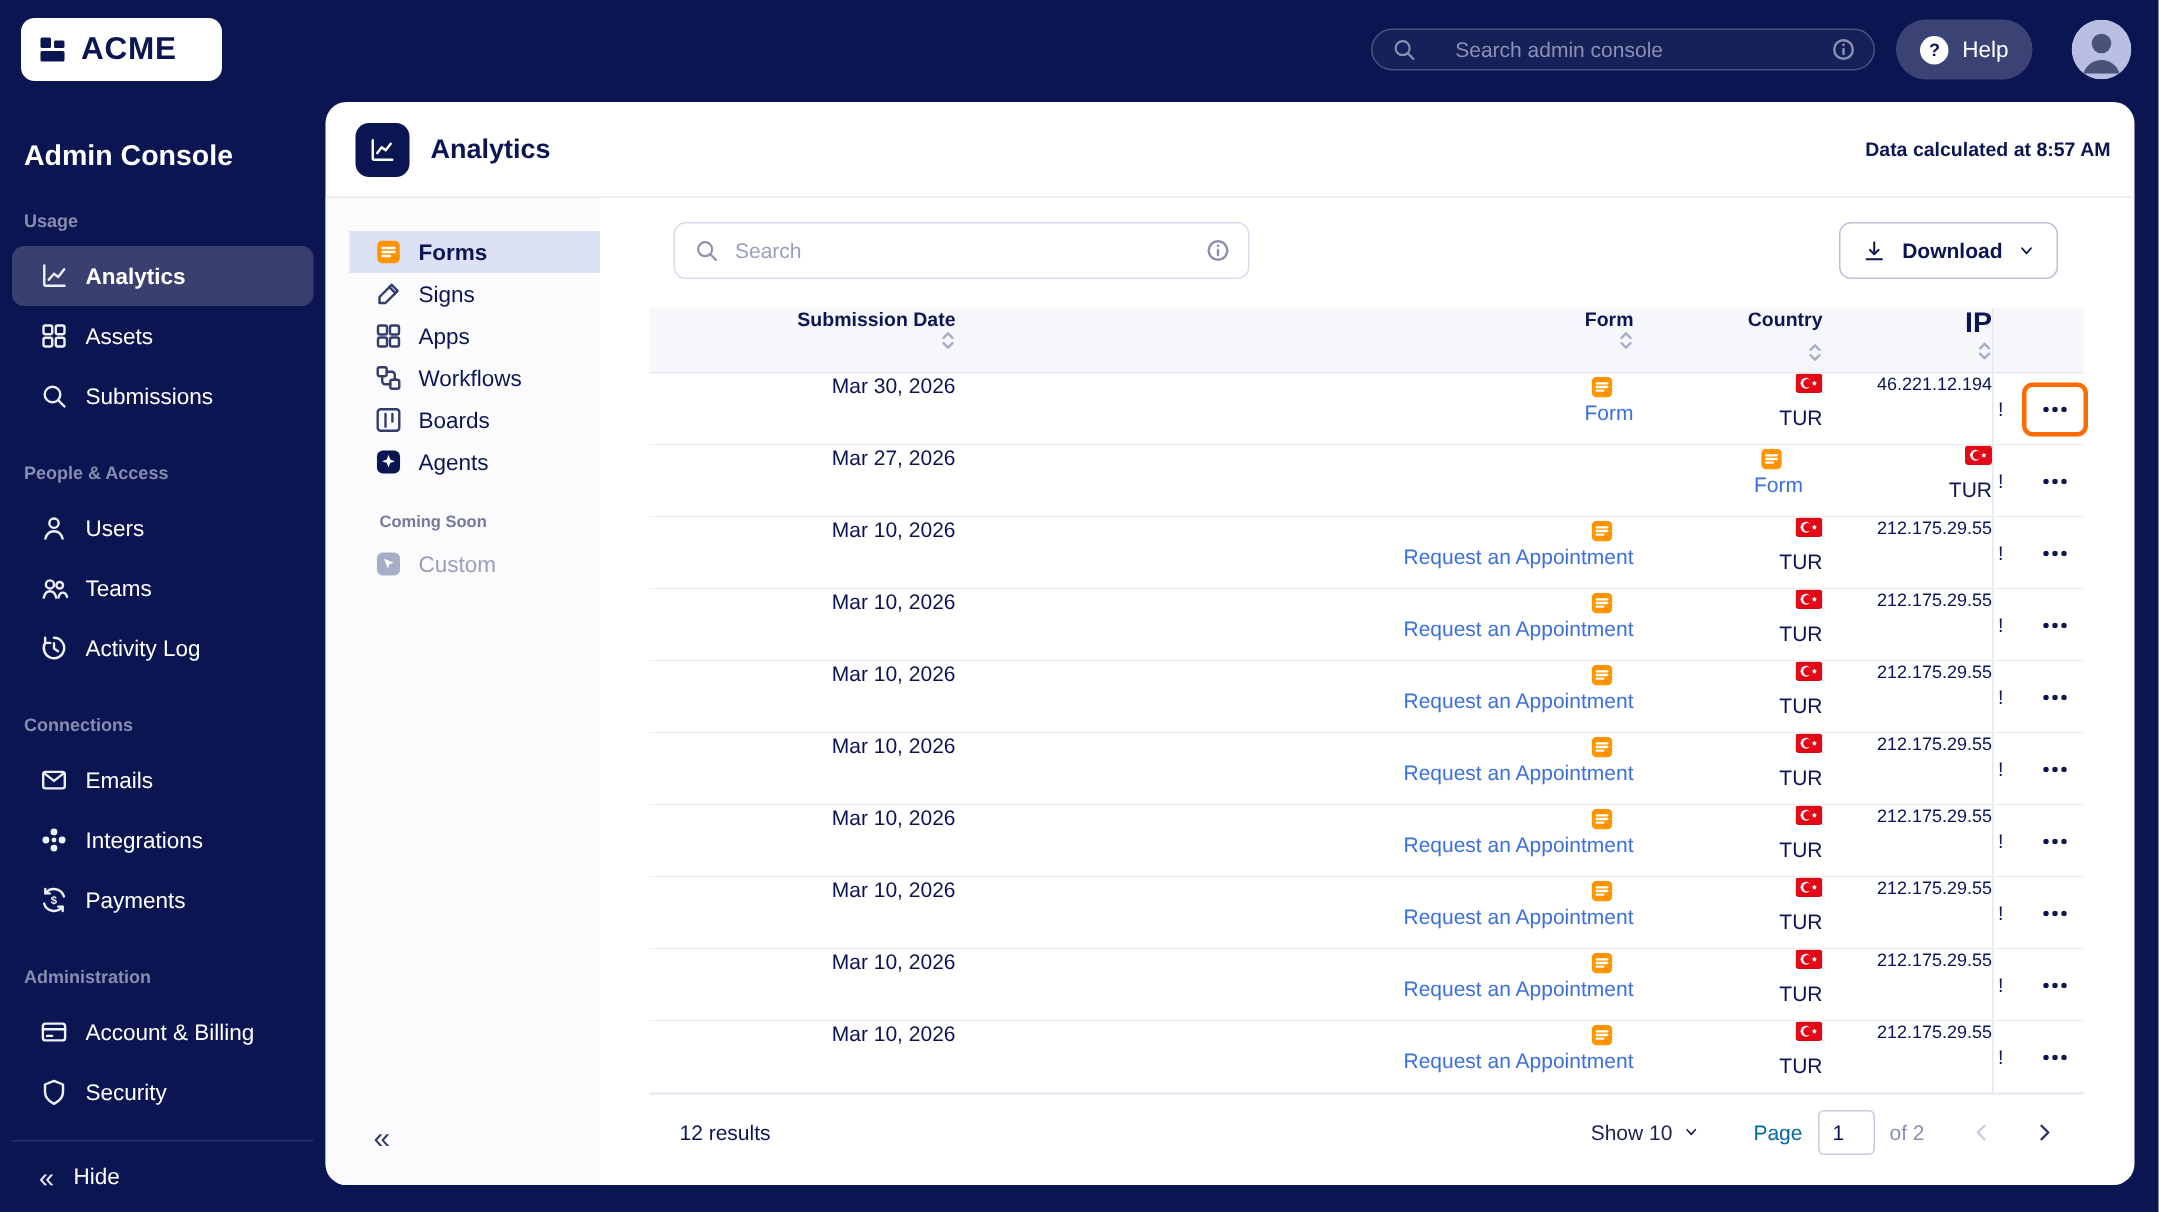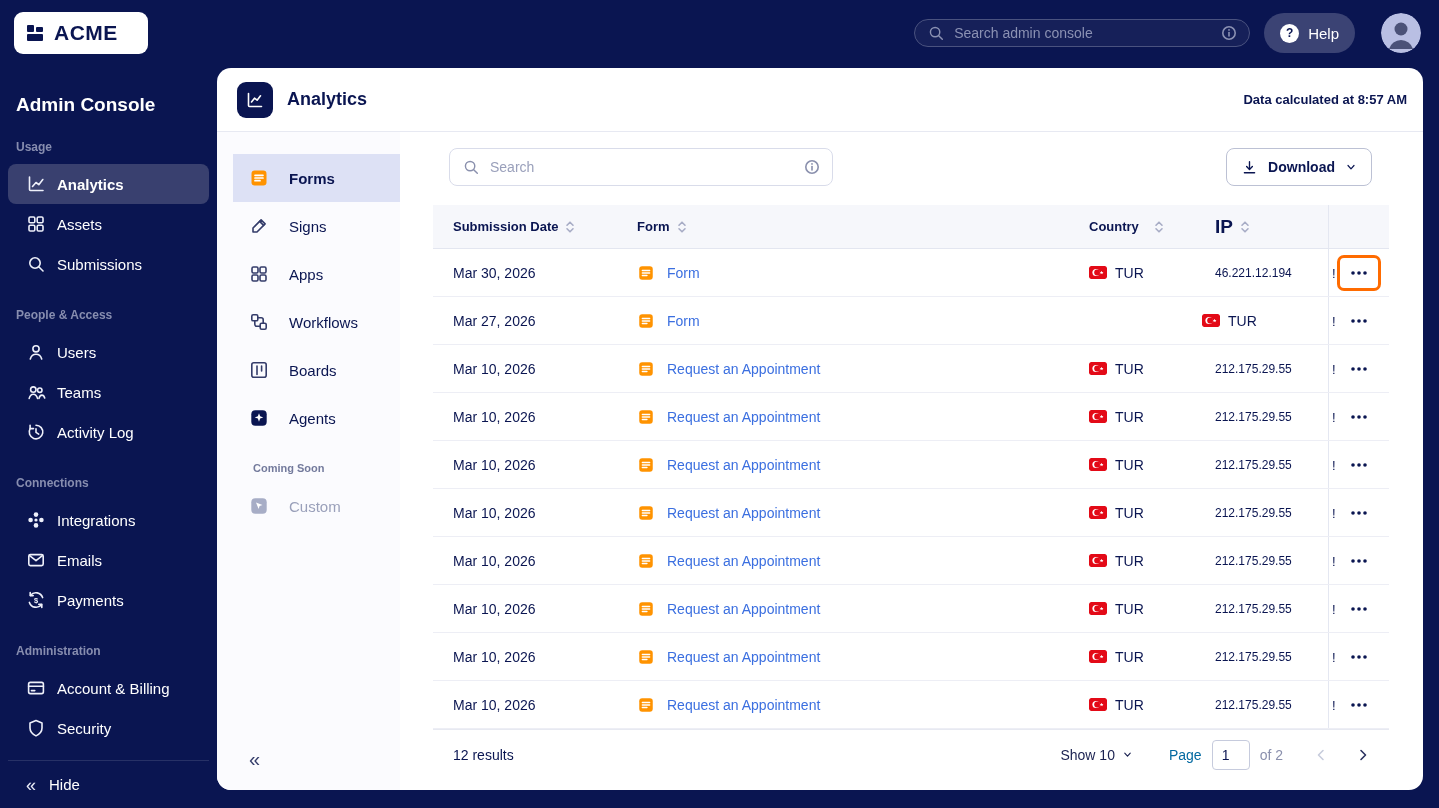--- a/index.html
+++ b/index.html
@@ -16,21 +16,21 @@
   svg.si { fill:none; stroke:currentColor; stroke-width:1.6; stroke-linecap:round; stroke-linejoin:round; }
   svg.fi { fill:currentColor; stroke:none; }
   svg text.tx { fill:currentColor; stroke:none; font-weight:bold; font-family:"Liberation Sans",sans-serif; }
 
   
   .topbar { height:66px; display:flex; align-items:center; padding:0 18px 0 14px; }
   .logo { background:#fff; border-radius:9px; height:42px; padding:0 30px 0 9px; display:flex; align-items:center; gap:7px; }
   .logo-text { font-weight:bold; font-size:21px; color:#0a1551; letter-spacing:.5px; }
   .topbar-spacer { flex:1; }
   .admin-search { width:336px; height:28px; border:1px solid #4a527f; border-radius:19px; background:rgba(255,255,255,0.05);
-    display:flex; align-items:center; padding:0 12px; gap:9px; color:#8b91b3; }
+    display:flex; align-items:center; padding:0 12px; gap:25px; color:#8b91b3; }
   .admin-search input { background:transparent; border:none; outline:none; color:#fff; flex:1; font-size:14px; font-family:inherit; }
   .admin-search input::placeholder { color:#8b91b3; }
   .help-btn { margin-left:14px; height:40px; padding:0 16px; border:none; border-radius:20px; background:#3b4374; color:#fff;
     display:flex; gap:9px; align-items:center; font-size:15px; font-family:inherit; }
   .help-q { width:19px; height:19px; border-radius:50%; background:#fff; color:#0a1551; font-weight:bold; font-size:12px;
     display:flex; align-items:center; justify-content:center; }
   .avatar { margin-left:26px; width:40px; height:40px; border-radius:50%; overflow:hidden; flex:0 0 auto; }
 
   
   .sidebar { position:absolute; left:0; top:66px; bottom:0; width:217px; padding:0 8px; display:flex; flex-direction:column; }
@@ -48,21 +48,21 @@
     display:flex; flex-direction:column; }
   .card-header { height:64px; flex:0 0 auto; display:flex; align-items:center; padding:0 16px 0 20px; border-bottom:1px solid #e7e9f2; }
   .page-badge { width:36px; height:36px; background:#0a1551; border-radius:9px; display:flex; align-items:center; justify-content:center; color:#fff; }
   .page-title { font-size:18px; font-weight:bold; color:#0a1551; margin-left:14px; }
   .calc-note { margin-left:auto; font-size:13px; font-weight:bold; color:#0a1551; }
 
   .card-body { flex:1; display:flex; min-height:0; }
 
   
   .subnav { width:183px; flex:0 0 auto; display:flex; flex-direction:column; padding:22px 0 0 16px; background:#fbfbfe; }
-  .sn-item { height:48px; display:flex; align-items:center; gap:20px; padding-left:16px; font-size:15px; color:#0a1551;text-align:center; }
+  .sn-item { height:28px; display:flex; align-items:center; gap:10px; padding-left:16px; font-size:15px; color:#0a1551;text-align:center; }
   .sn-item.active { background:#dde1f5; font-weight:bold; }
   .sn-item .icn { width:20px; height:20px; display:flex; color:#343c6a; }
   .sn-item.disabled { color:#9aa0ba; }
   .coming-soon { font-size:11px; font-weight:bold; color:#737a9c; margin:20px 0 8px 20px; }
   .subnav-collapse { margin-top:auto; padding:14px 0 20px 16px; }
   .subnav-collapse .guillemet { color:#343c6a; font-size:20px; }
 
   
   .content { flex:1; display:flex; flex-direction:column; padding:16px 34px 0 33px; min-width:0; }
   .toolbar { display:flex; align-items:center; margin-bottom:19px; }
@@ -71,21 +71,21 @@
   .tool-search input { border:none; outline:none; flex:1; font-size:14px; color:#0a1551; font-family:inherit; }
   .tool-search input::placeholder { color:#9aa0bb; }
   .download-btn { margin-left:auto; margin-right:17px; height:38px; border:1px solid #bcc1d4; border-radius:8px; background:#fff;
     display:flex; align-items:center; gap:10px; padding:0 14px; color:#0a1551; font-weight:bold; font-size:14px; font-family:inherit; }
 
   
   .table { display:flex; flex-direction:column; }
   .thead { display:flex; height:44px; background:#f6f7fb; border-bottom:1px solid #e3e6f0; align-items:center;
     font-size:13px; font-weight:bold; color:#0a1551; }
   .trow { display:flex; height:48px; border-bottom:1px solid #edeef5; align-items:center; font-size:14px; background:#fff; }
-  .c { display:flex; align-items:center; height:100%; }
+  .c { display:flex; align-items:flex-end; height:100%;flex-direction:column; }
   .col-date { width:204px; padding-left:20px; }
   .col-form { flex:1; min-width:0; }
   .col-country { width:126px; gap:8px; }
   .col-ip { width:113px; font-size:12px; }
   .thead .col-ip { font-size:19px; }
   .col-actions { width:61px; border-left:1px solid #e4e7f1; position:relative; justify-content:center; }
   .sort { width:10px; height:14px; margin-left:7px; color:#a8adc6; display:flex; }
   .form-ic { width:18px; height:18px; margin-right:12px; display:flex; flex:0 0 auto; }
   .form-link { color:#3b6fe0; text-decoration:none; font-weight:500; white-space:nowrap; }
   .flag { width:18px; height:13px; display:flex; flex:0 0 auto; border-radius:2px; overflow:hidden; }
@@ -206,38 +206,38 @@
           <path d="M4.1 3.2v3.4h3.4"></path>
           <path d="M10 6.8v3.5l2.7 1.8"></path>
         </svg>
     </span>
     <span data-interactable="false">Activity Log</span>
   </div>
 
   <div class="side-section-label" data-interactable="false">Connections</div>
   <div class="side-item" data-interactable="true">
     <span class="icn" data-interactable="false">
+      <svg class="si" viewBox="0 0 20 20" width="20" height="20">
+          <rect x="2.8" y="4.6" width="14.4" height="11" rx="1.6"></rect>
+          <path d="m3.6 5.6 6.4 5 6.4-5"></path>
+        </svg>
+    </span>
+    <span data-interactable="false">Emails</span>
+  </div>
+  <div class="side-item" data-interactable="true">
+    <span class="icn" data-interactable="false">
       <svg class="fi" viewBox="0 0 20 20" width="20" height="20">
           <circle cx="10" cy="4.6" r="2.3"></circle>
           <circle cx="10" cy="15.4" r="2.3"></circle>
           <circle cx="4.6" cy="10" r="2.3"></circle>
           <circle cx="15.4" cy="10" r="2.3"></circle>
           <circle cx="10" cy="10" r="1.6"></circle>
         </svg>
     </span>
     <span data-interactable="false">Integrations</span>
-  </div>
-  <div class="side-item" data-interactable="true">
-    <span class="icn" data-interactable="false">
-      <svg class="si" viewBox="0 0 20 20" width="20" height="20">
-          <rect x="2.8" y="4.6" width="14.4" height="11" rx="1.6"></rect>
-          <path d="m3.6 5.6 6.4 5 6.4-5"></path>
-        </svg>
-    </span>
-    <span data-interactable="false">Emails</span>
   </div>
   <div class="side-item" data-interactable="true">
     <span class="icn" data-interactable="false">
       <svg class="si" viewBox="0 0 20 20" width="20" height="20">
           <path d="M16.6 7.6A7 7 0 0 0 4.5 5.3"></path>
           <path d="M4.2 2.6v3h3"></path>
           <path d="M3.4 12.4a7 7 0 0 0 12.1 2.3"></path>
           <path d="M15.8 17.4v-3h-3"></path>
           <text class="tx" x="10" y="12.8" font-size="7.5" text-anchor="middle">$</text>
         </svg>

